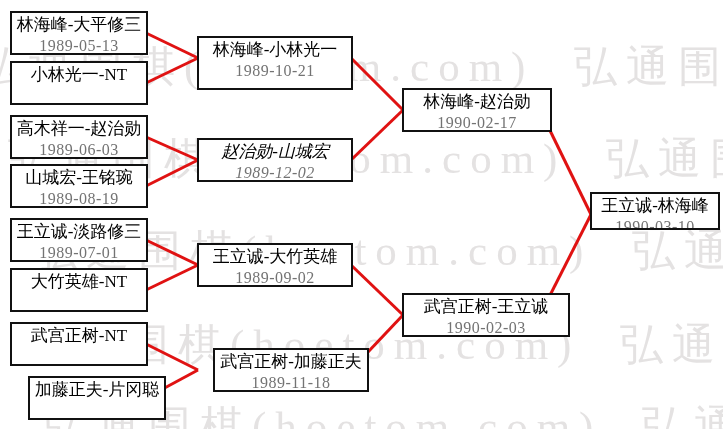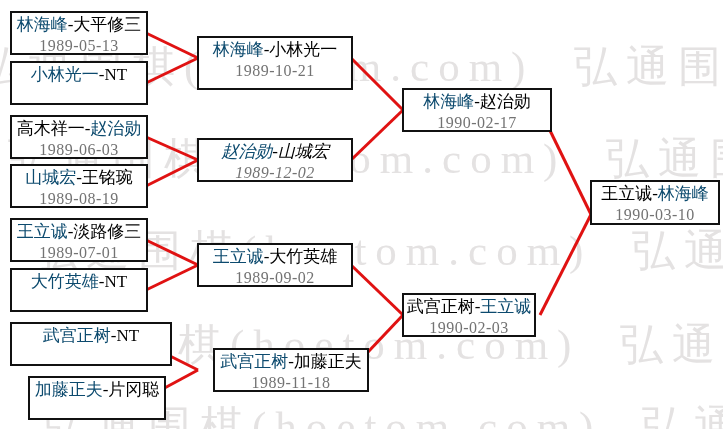--- a/index.html
+++ b/index.html
@@ -44,21 +44,21 @@
     color:#000000;
     white-space:nowrap;
   }
   .match-date{
     font-size:16px;
     line-height:19px;
     letter-spacing:0.5px;
     color:#737373;
     white-space:nowrap;
   }
-  .win{color:#0c4a6e;}
+  .win{color:#000000;}
 </style>
 </head>
 <body>
 
 <div id="stage">
   <div id="watermark">
       <div class="wm-row"><span>弘通围棋(hoetom.com)</span>&nbsp;&nbsp;<span>弘通围棋(hoetom.com)</span></div>
       <div class="wm-row"><span>弘通围棋(hoetom.com)</span>&nbsp;&nbsp;<span>弘通围棋(hoetom.com)</span></div>
       <div class="wm-row"><span>弘通围棋(hoetom.com)</span>&nbsp;&nbsp;<span>弘通围棋(hoetom.com)</span></div>
       <div class="wm-row"><span>弘通围棋(hoetom.com)</span>&nbsp;&nbsp;<span>弘通围棋(hoetom.com)</span></div>
@@ -98,21 +98,21 @@
     <div class="match-date">1989-08-19</div>
   </div>
     <div class="match-box" style="left: 10px; top: 218px; width: 138px; height: 44px;">
     <div class="match-title"><span class="win">王立诚</span><span>-</span><span>淡路修三</span></div>
     <div class="match-date">1989-07-01</div>
   </div>
     <div class="match-box" style="left: 10px; top: 268px; width: 138px; height: 44px;">
     <div class="match-title"><span class="win">大竹英雄</span><span>-</span><span>NT</span></div>
     <div class="match-date"></div>
   </div>
-    <div class="match-box" style="left: 10px; top: 322px; width: 162px; height: 44px;">
+    <div class="match-box" style="left: 10px; top: 322px; width: 138px; height: 44px;">
     <div class="match-title"><span class="win">武宫正树</span><span>-</span><span>NT</span></div>
     <div class="match-date"></div>
   </div>
     <div class="match-box" style="left: 10px; top: 376px; width: 138px; height: 44px; margin-left: 18px;">
     <div class="match-title"><span class="win">加藤正夫</span><span>-</span><span>片冈聪</span></div>
   </div>
     <div class="match-box" style="left: 197px; top: 36px; width: 156px; height: 54px;">
     <div class="match-title"><span class="win">林海峰</span><span>-</span><span>小林光一</span></div>
     <div class="match-date">1989-10-21</div>
   </div>
@@ -125,21 +125,21 @@
     <div class="match-date">1989-09-02</div>
   </div>
     <div class="match-box" style="left: 213px; top: 348px; width: 156px; height: 44px;">
     <div class="match-title"><span class="win">武宫正树</span><span>-</span><span>加藤正夫</span></div>
     <div class="match-date">1989-11-18</div>
   </div>
     <div class="match-box" style="left: 402px; top: 88px; width: 150px; height: 44px;">
     <div class="match-title"><span class="win">林海峰</span><span>-</span><span>赵治勋</span></div>
     <div class="match-date">1990-02-17</div>
   </div>
-    <div class="match-box" style="left: 402px; top: 293px; width: 134px; height: 44px;">
+    <div class="match-box" style="left: 402px; top: 293px; width: 168px; height: 44px;">
     <div class="match-title"><span>武宫正树</span><span>-</span><span class="win">王立诚</span></div>
     <div class="match-date">1990-02-03</div>
   </div>
-    <div class="match-box" style="left: 590px; top: 180px; width: 130px; height: 45px;">
+    <div class="match-box" style="left: 590px; top: 192px; width: 130px; height: 38px;">
     <div class="match-title"><span>王立诚</span><span>-</span><span class="win">林海峰</span></div>
     <div class="match-date">1990-03-10</div>
   </div>
   </div>
 
 </body></html>

